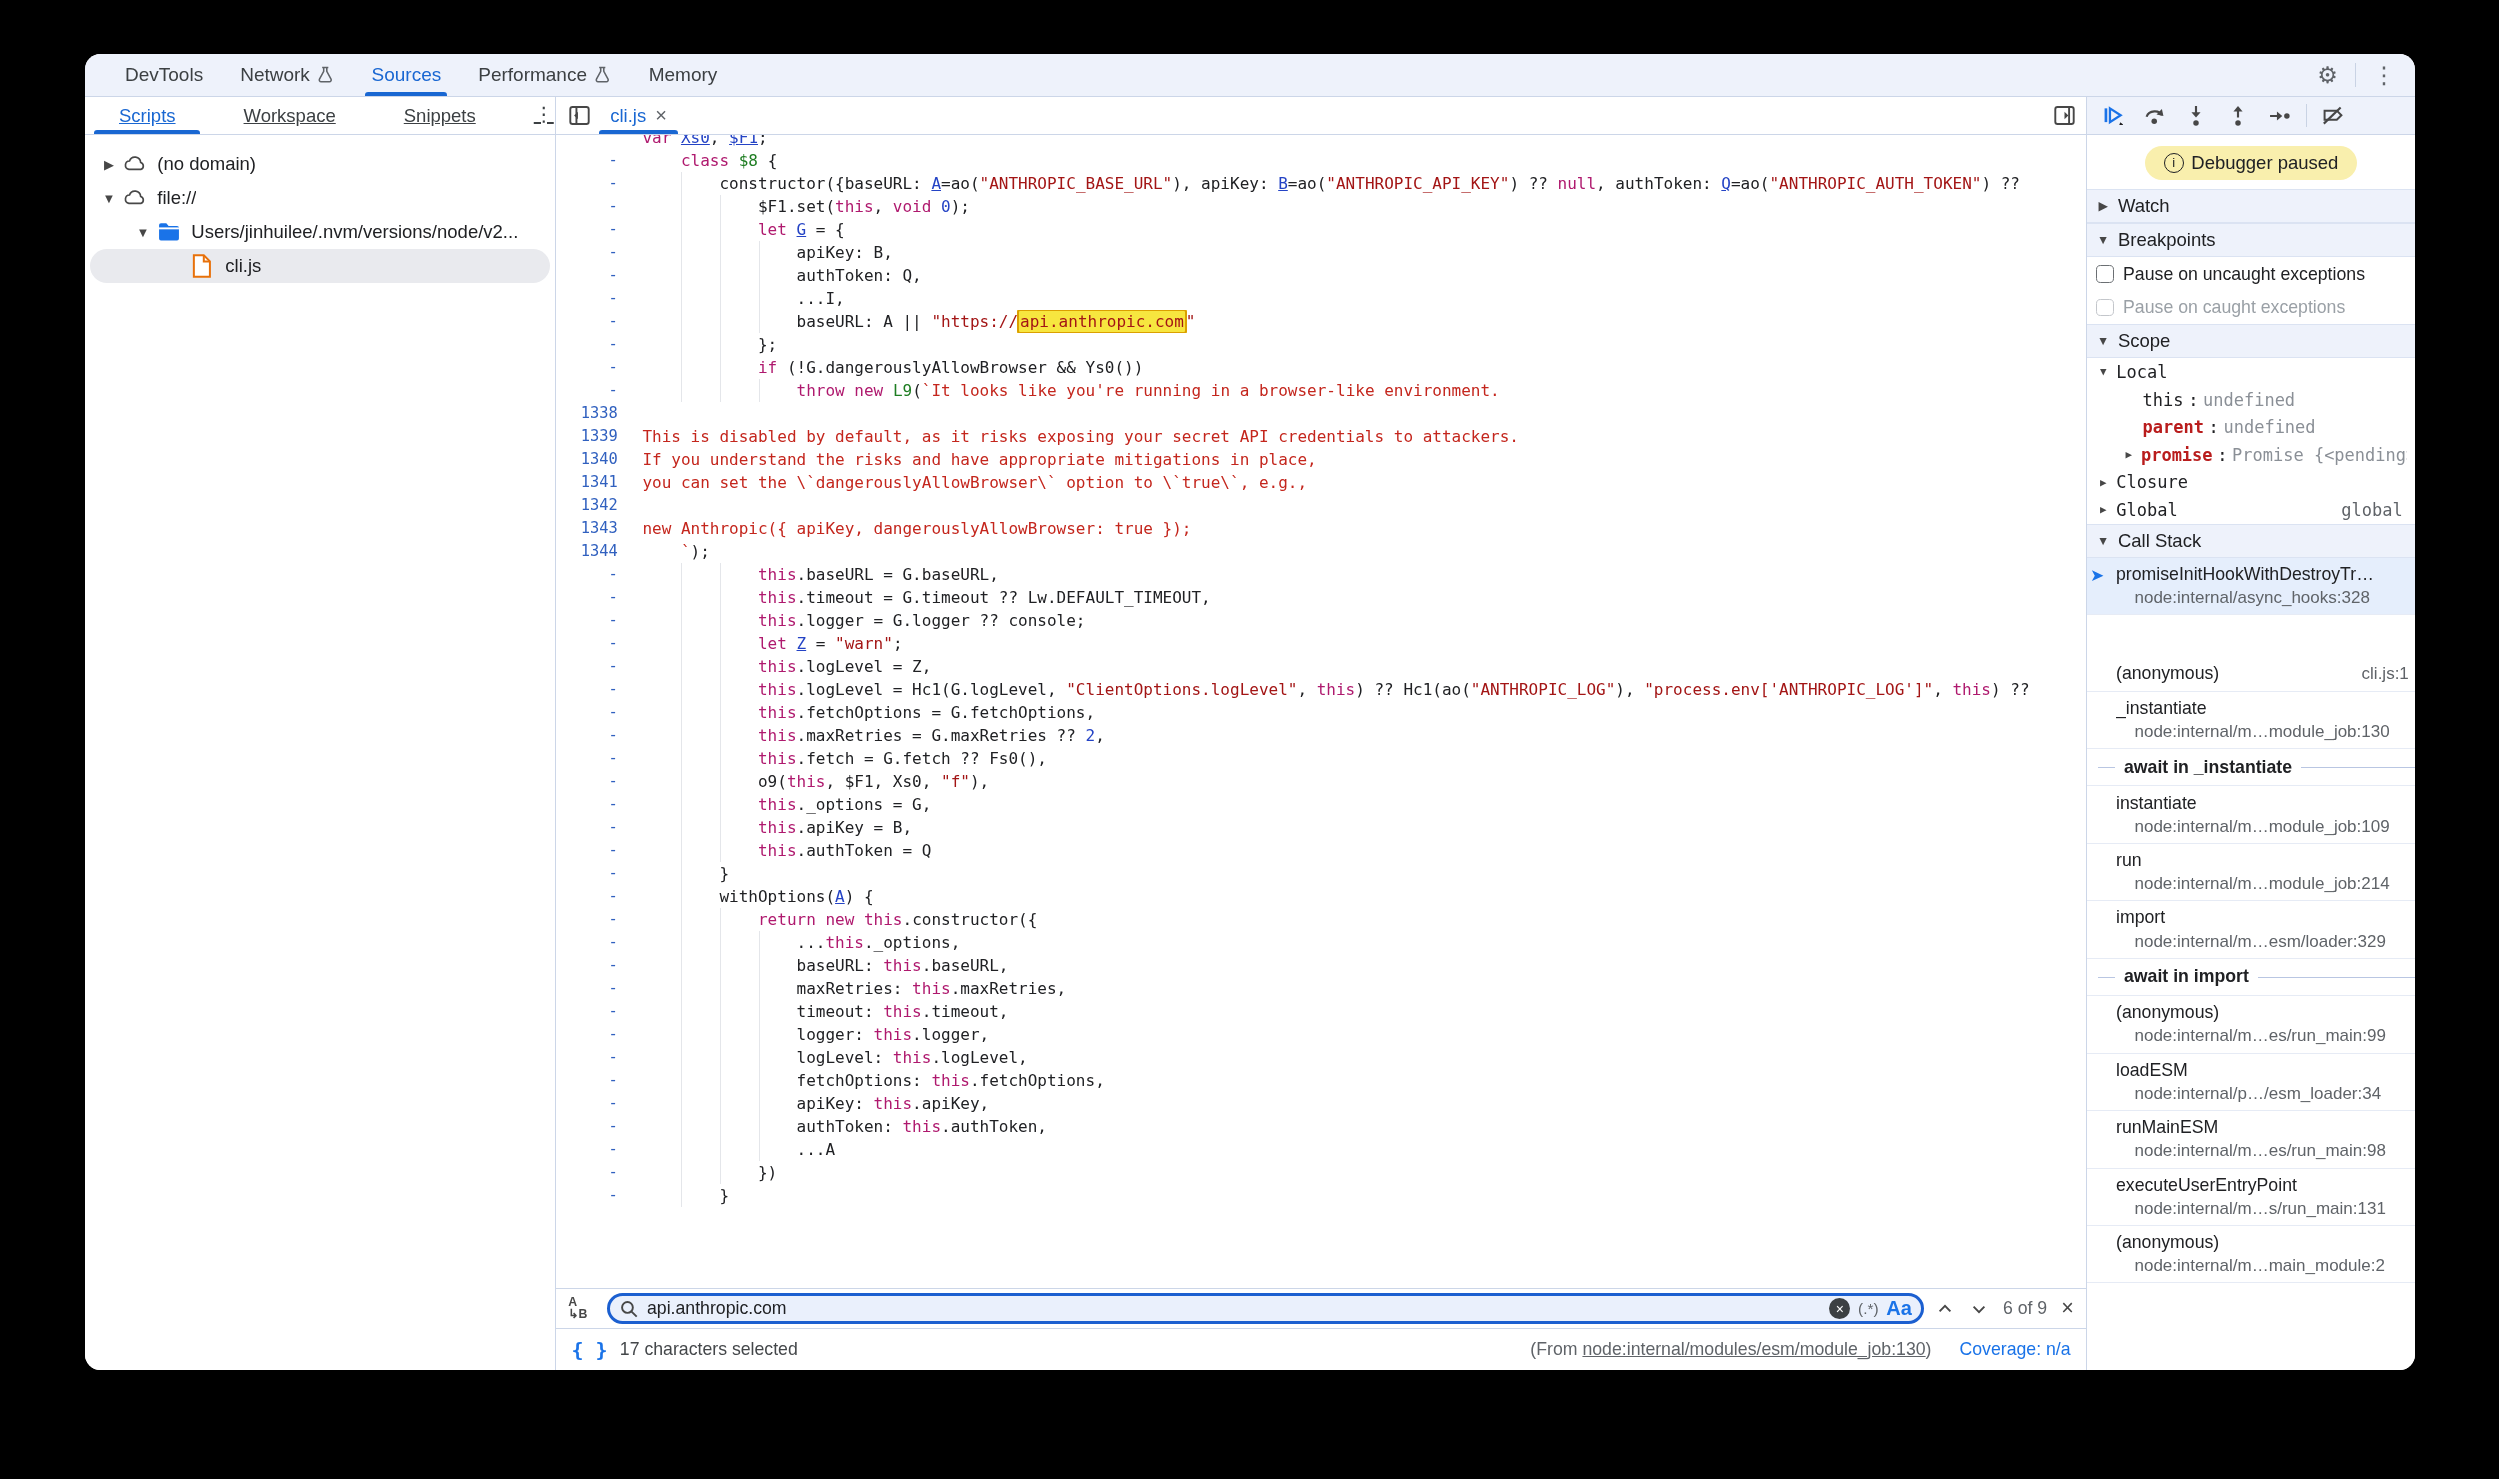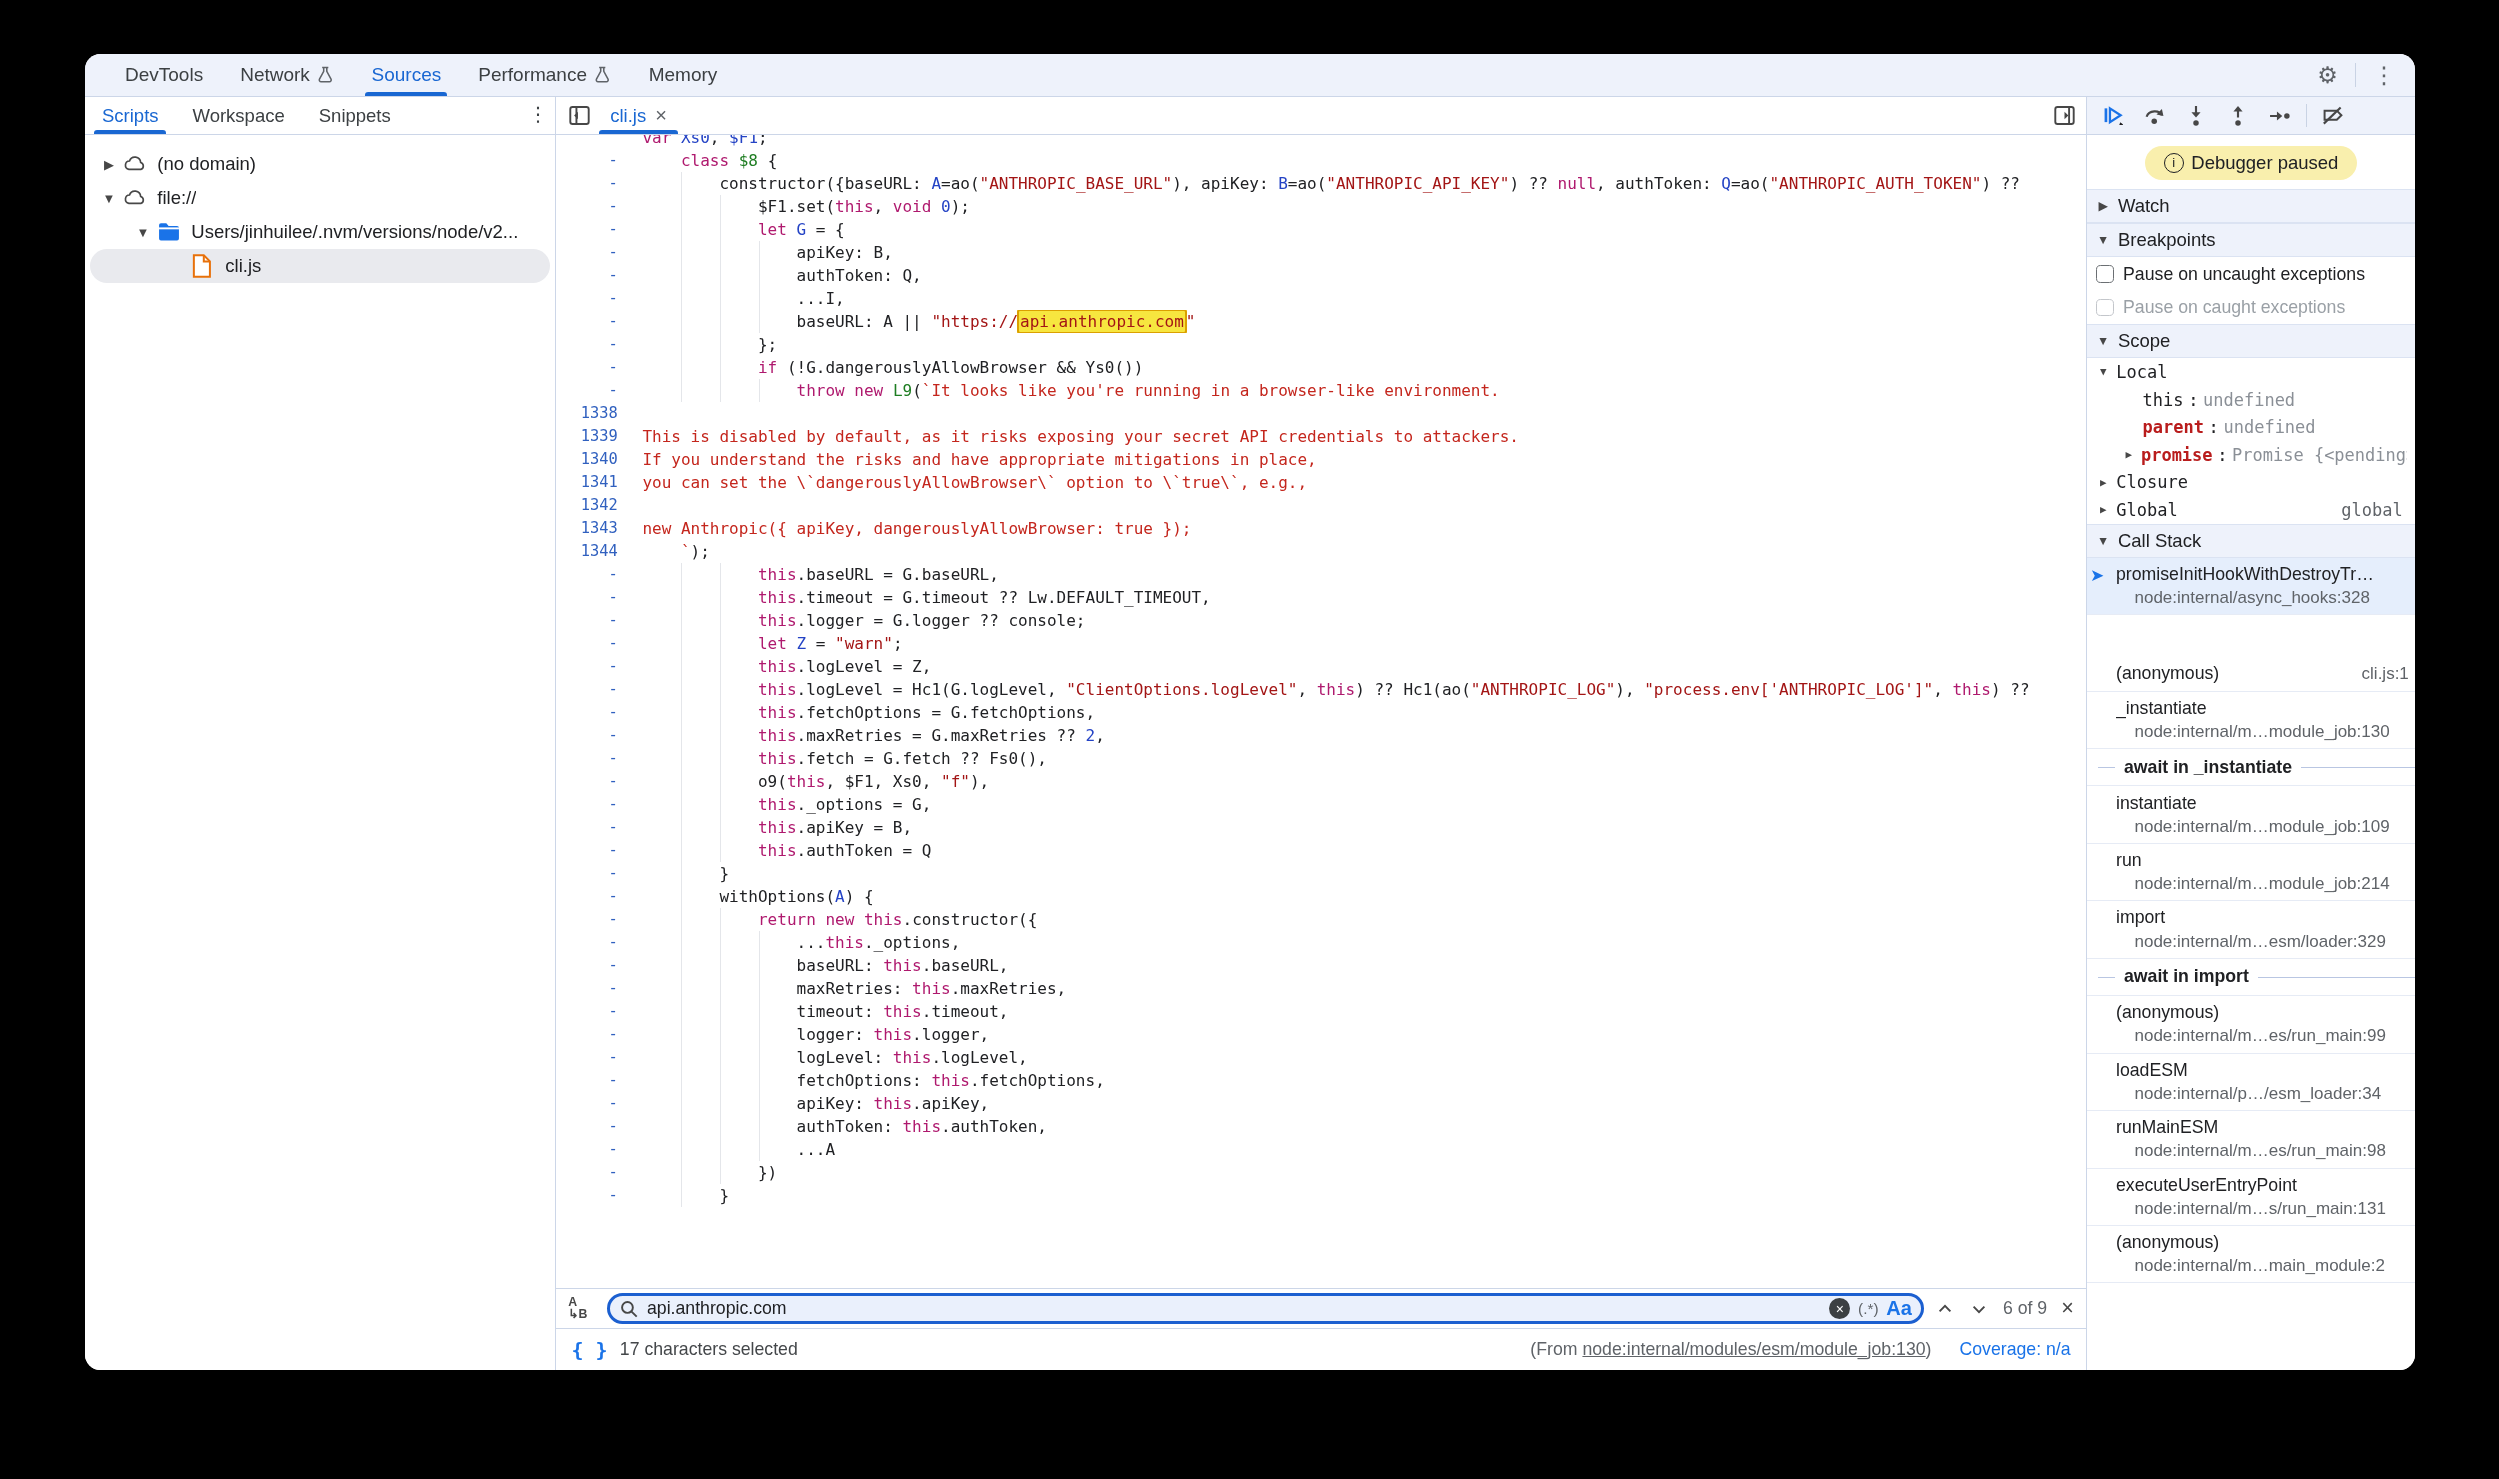--- a/index.html
+++ b/index.html
@@ -32,21 +32,21 @@
   .tb-sep { width:0.8px; height:24.6px; background:#c9d3e4; }
 
   
   .main { flex:1; display:flex; min-height:0; }
 
   
   .sidebar { width:471px; flex:0 0 auto; border-right:0.8px solid var(--border,#ccd6e8);
     display:flex; flex-direction:column; background:#fff; }
   .subbar { height:38px; background:#fff; border-bottom:0.8px solid var(--border,#ccd6e8);
     display:flex; align-items:stretch; flex:0 0 auto; }
-  .subtab { display:flex; align-items:center; padding:0 17px; font-size:18.5px; color:#3c4043; position:relative; }
+  .subtab { display:flex; align-items:center; padding:0 34px; font-size:18.5px; color:#3c4043; position:relative;text-decoration:underline; }
   .subtab.active { color:var(--blue-text,#1967d2); }
   .subtab.active::after { content:""; position:absolute; left:9.2px; right:9.2px; bottom:0;
     height:3.8px; border-radius:3.1px 3.1px 0 0; background:var(--blue-text,#1967d2); }
   .subbar .dots { margin-left:auto; }
   .tree { padding-top:12.3px; font-size:18.5px; color:#202124; }
   .tree-row { height:34px; display:flex; align-items:center; position:relative; }
   .tree-row .arrow { width:20px; text-align:center; font-size:13px; color:#474747; flex:0 0 auto; }
   .tree-row.selected::before { content:""; position:absolute; left:4.6px; right:4.6px; top:0; bottom:0;
     background:#e9eaee; border-radius:17px; }
   .tree-row > * { position:relative; }
@@ -69,21 +69,21 @@
   .code-scroll { margin-top:-9.2px; }
   .code-line { position:relative; height:23px; line-height:23px; white-space:pre;
     font-family:"DejaVu Sans Mono", monospace; font-size:16px; display:flex; }
   .gutter-cell { width:71px; flex:0 0 auto; text-align:right; padding-right:9.2px;
     color:var(--linenum,#3060bf); font-size:15.4px; }
   .code-text { padding-left:15.4px; flex:1; min-width:0; overflow:hidden; }
   .guide { position:absolute; top:0; bottom:0; width:0.8px; background:#e4e6ea; }
   .tk-kw  { color:var(--c-keyword,#af196e); }
   .tk-str { color:var(--c-string,#a31515); }
   .tk-tpl { color:var(--c-template,#c4261d); }
-  .tk-def { color:var(--c-def,#2443c5); }
+  .tk-def { color:var(--c-def,#2443c5);text-decoration:underline; }
   .tk-num { color:var(--c-def,#2443c5); }
   .tk-cls { color:var(--c-class,#1e7d22); }
   .tk-pl  { color:#202124; }
   .tk-hl  { background:var(--match-bg,#f7e63f); border:2.3px solid var(--match-border,#dba000);
     border-radius:3.1px; padding:0.8px 1.5px; margin:-0.8px -1.5px; }
 
   
   .searchbar { height:40px; flex:0 0 auto; border-top:0.8px solid var(--border,#ccd6e8);
     display:flex; align-items:center; padding:0 12.3px; gap:10.8px; background:#fff; }
   .ab-icon { font-size:12.3px; line-height:11.5px; color:#474747; font-weight:bold; text-align:left; width:28px;}

